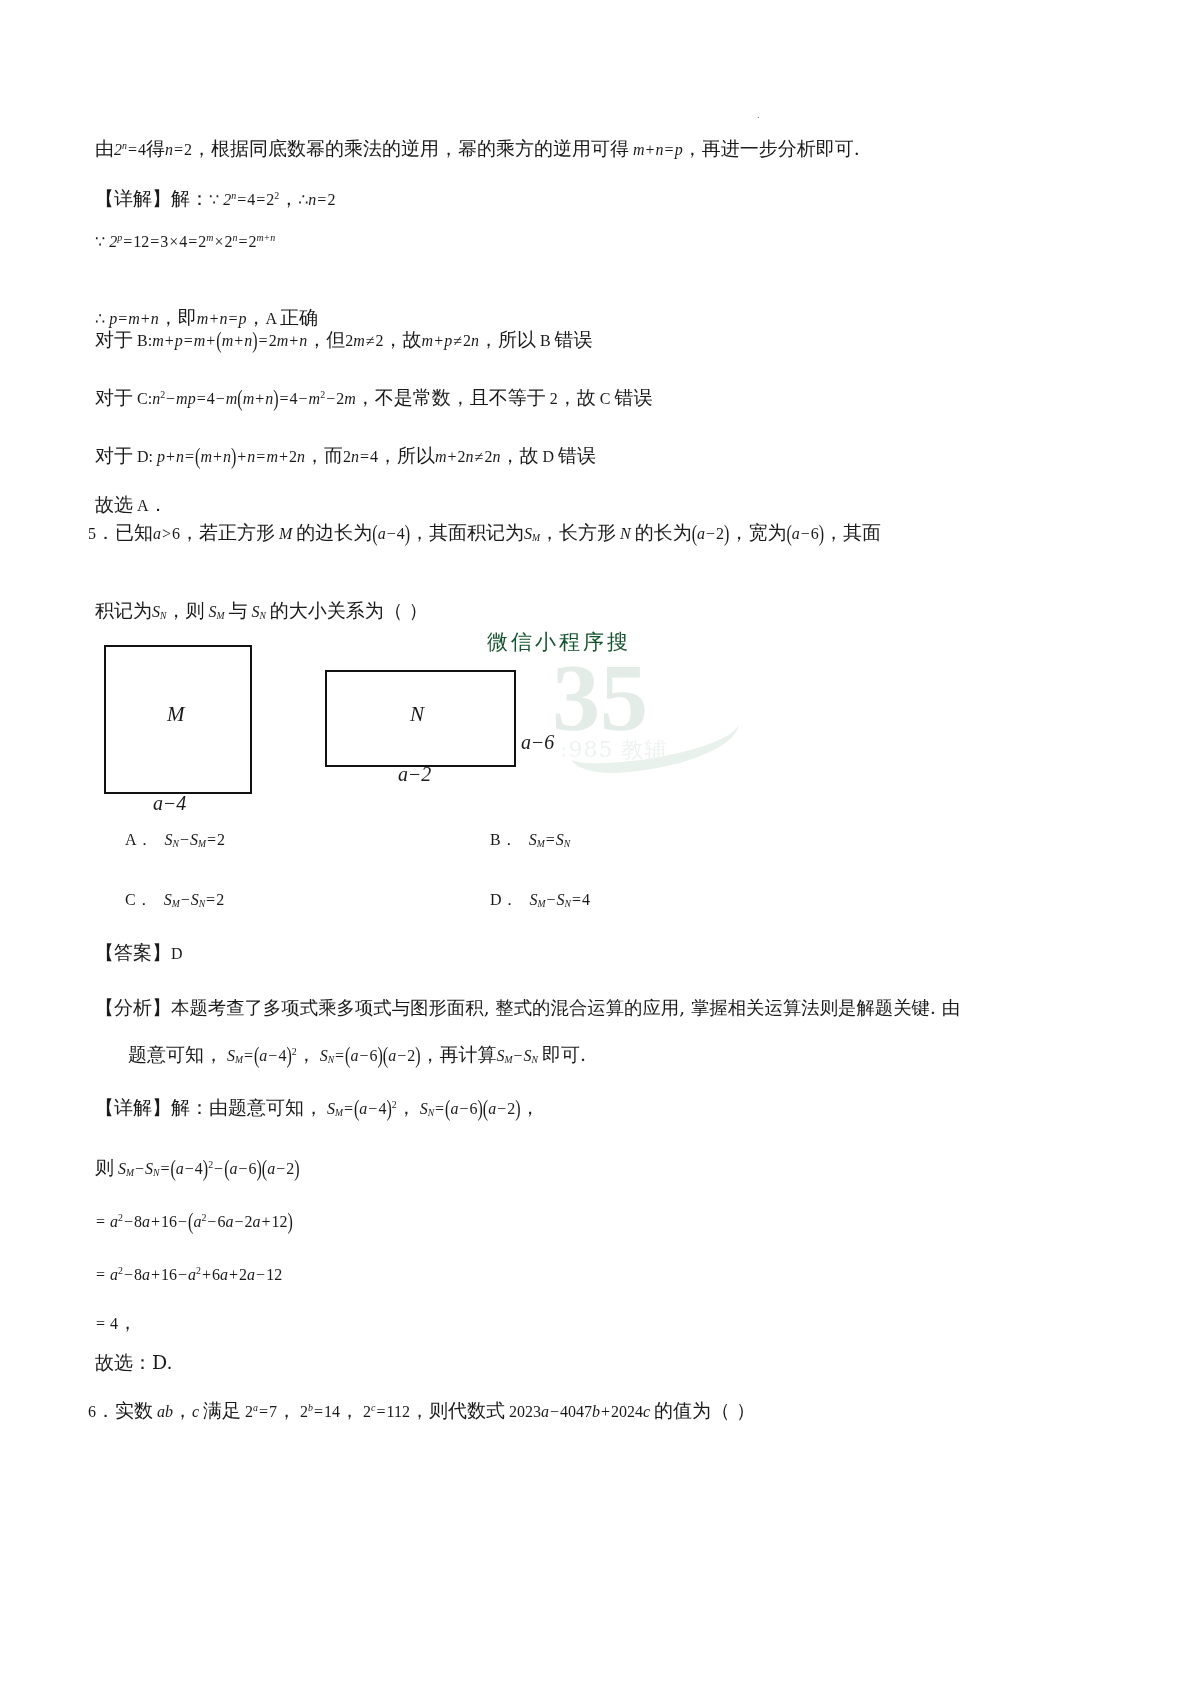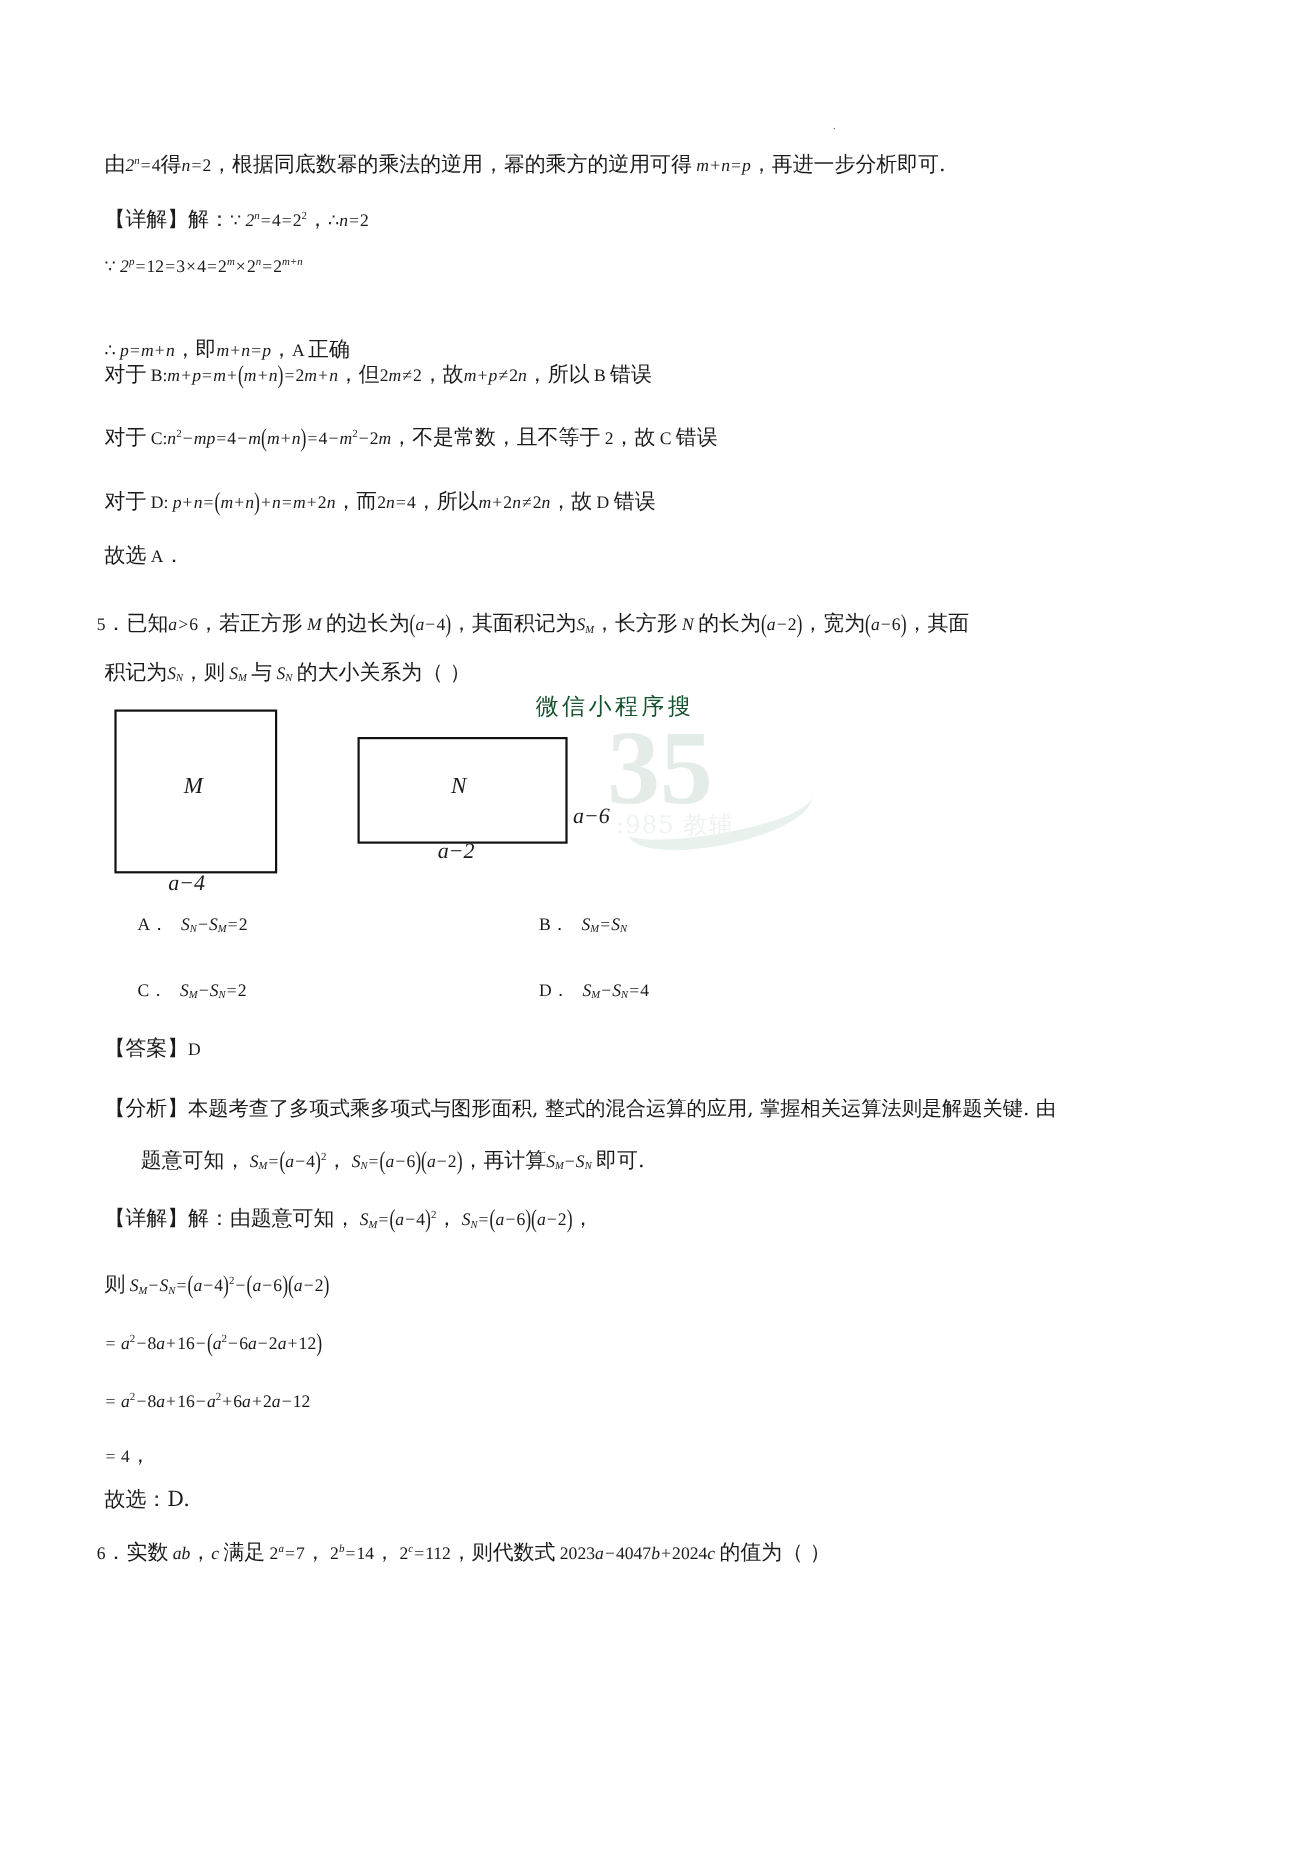--- a/index.html
+++ b/index.html
@@ -96,21 +96,21 @@
   </div>
 
   <div class="row" style="left:95px;top:443px;">
     <span class="cn">对于</span> D: <i class="m">p</i><span class="op">+</span><i class="m">n</i><span class="op">=</span><span class="paren">(</span><i class="m">m</i><span class="op">+</span><i class="m">n</i><span class="paren">)</span><span class="op">+</span><i class="m">n</i><span class="op">=</span><i class="m">m</i><span class="op">+</span>2<i class="m">n</i><span class="cn">，而</span>2<i class="m">n</i><span class="op">=</span>4<span class="cn">，所以</span><i class="m">m</i><span class="op">+</span>2<i class="m">n</i><span class="op">≠</span>2<i class="m">n</i><span class="cn">，故</span> D <span class="cn">错误</span>
   </div>
 
   <div class="row" style="left:95px;top:492px;">
     <span class="cn">故选</span> A<span class="cn">．</span>
   </div>
 
-  <div class="row" style="left:88px;top:554px;text-align:right;">
+  <div class="row" style="left:88px;top:520px;text-align:right;">
     5<span class="cn">．已知</span><i class="m">a</i><span class="op">&gt;</span>6<span class="cn">，若正方形</span> <i class="m">M</i> <span class="cn">的边长为</span><span class="paren">(</span><i class="m">a</i><span class="op">−</span>4<span class="paren">)</span><span class="cn">，其面积记为</span><i class="m">S</i><sub class="s">M</sub><span class="cn">，长方形</span> <i class="m">N</i> <span class="cn">的长为</span><span class="paren">(</span><i class="m">a</i><span class="op">−</span>2<span class="paren">)</span><span class="cn">，宽为</span><span class="paren">(</span><i class="m">a</i><span class="op">−</span>6<span class="paren">)</span><span class="cn">，其面</span>
   </div>
 
   <div class="row" style="left:95px;top:598px;">
     <span class="cn">积记为</span><i class="m">S</i><sub class="s">N</sub><span class="cn">，则</span> <i class="m">S</i><sub class="s">M</sub> <span class="cn">与</span> <i class="m">S</i><sub class="s">N</sub> <span class="cn">的大小关系为（    ）</span>
   </div>
 
   <div class="boxM" style="left:104px;top:645px;width:144px;height:145px;"></div>
   <div class="figlabel" style="left:167px;top:702px;">M</div>
   <div class="dimlabel" style="left:153px;top:792px;"><i class="m">a</i><span class="op">−</span>4</div>

